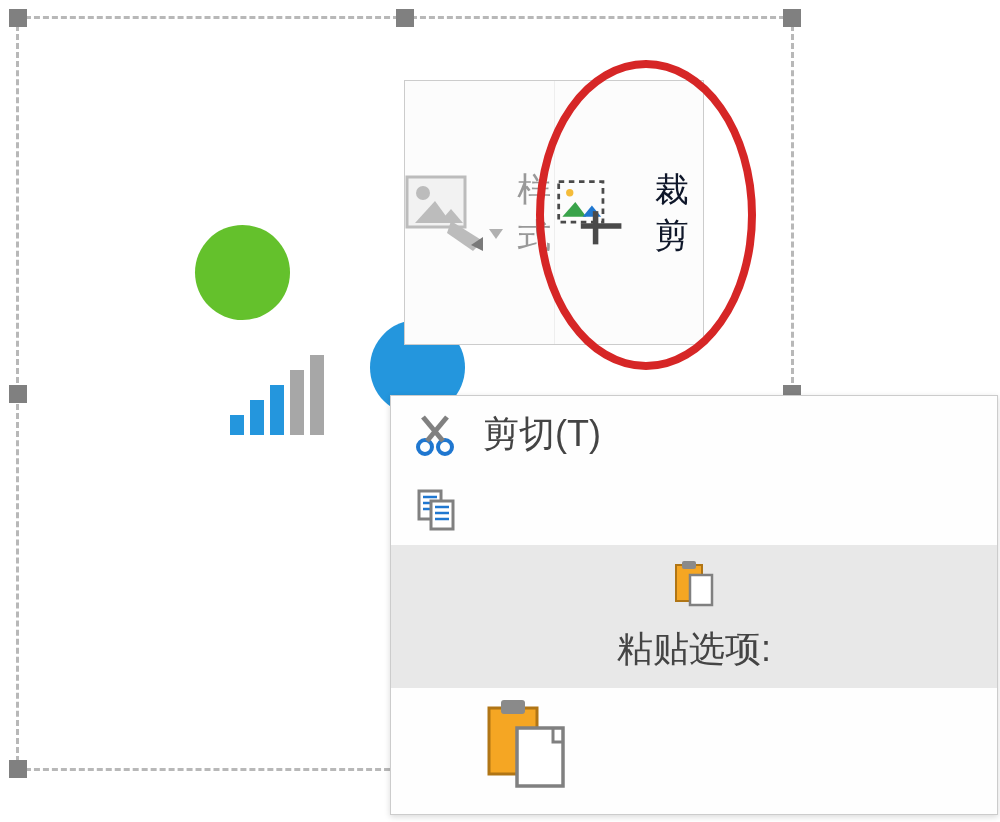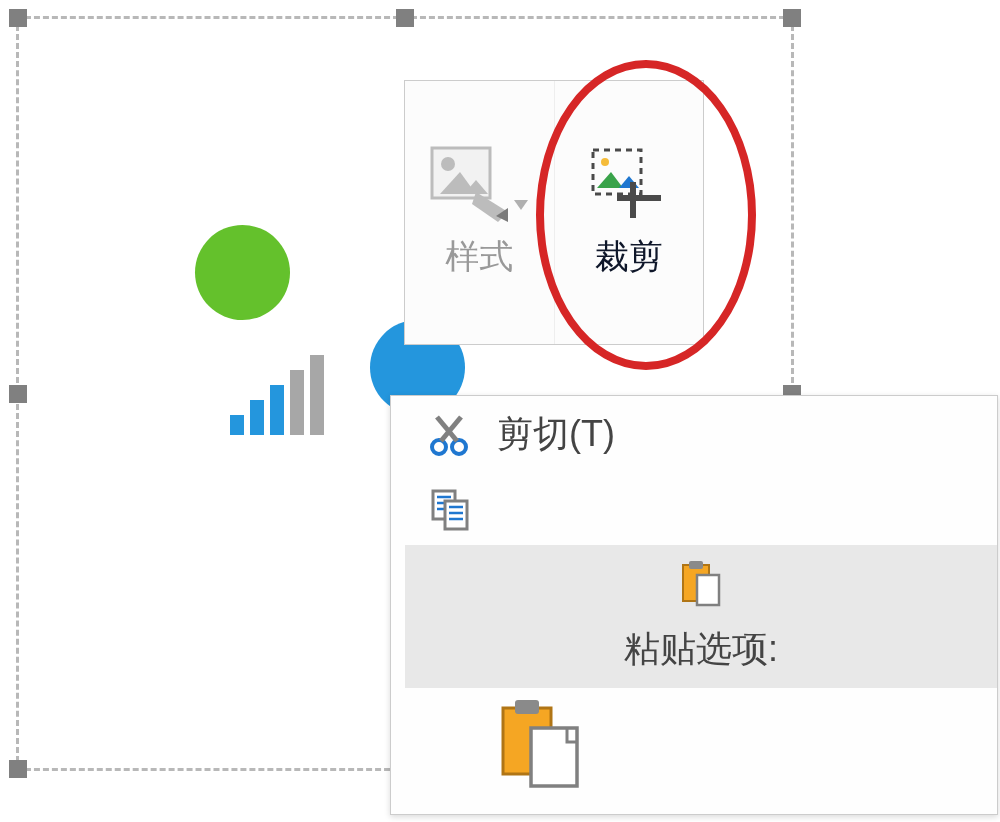--- a/index.html
+++ b/index.html
@@ -70,25 +70,26 @@
       left: 404px;
       width: 300px;
       height: 265px;
       background: #fcfcfc;
       border: 1px solid #cccccc;
       display: flex;
     }
     .mt-btn {
       flex: 1;
       display: flex;
-      flex-direction: column;
+      flex-direction: row;
       align-items: center;
       justify-content: center;
       gap: 12px;
       border-right: 1px solid #eee;
+      text-align: center;
     }
     .mt-btn:last-child { border-right: none; }
     .mt-label { font-size: 34px; color: #999; }
     .mt-label.active { color: #0f172a; }
 
     .style-icon-wrap { display:flex; align-items:center; }
     .style-drop-triangle { width:0;height:0;border-left:7px solid transparent;border-right:7px solid transparent;border-top:10px solid #b0b0b0;margin-left:4px;margin-top:42px;}
 
     
     .red-ellipse {
@@ -104,21 +105,20 @@
 
     
     .ctx-menu {
       position: absolute;
       top: 395px;
       left: 390px;
       width: 608px;
       background: #fefefe;
       border: 1px solid #cccccc;
       box-shadow: 0 2px 6px rgba(0,0,0,0.15);
-      padding-left: 14px;
     }
     .ctx-item {
       display: flex;
       align-items: center;
       padding: 14px 18px;
       font-size: 36px;
       color: #444;
       gap: 18px;
     }
     .ctx-icon-col { width: 56px; display:flex; justify-content:center; }

